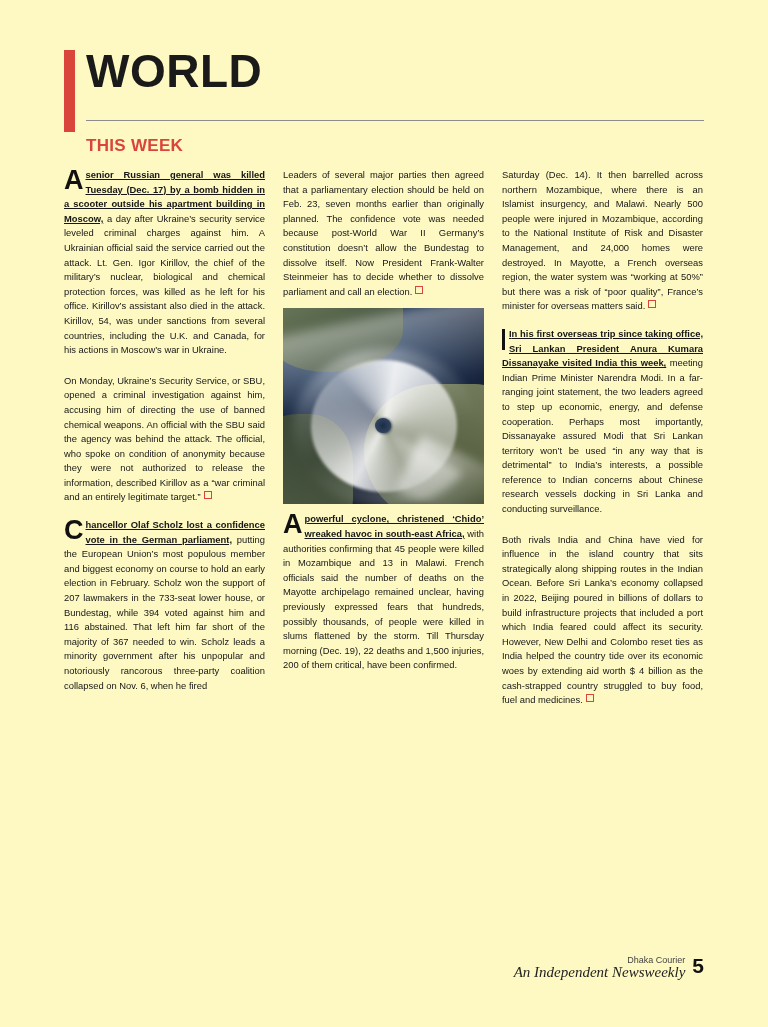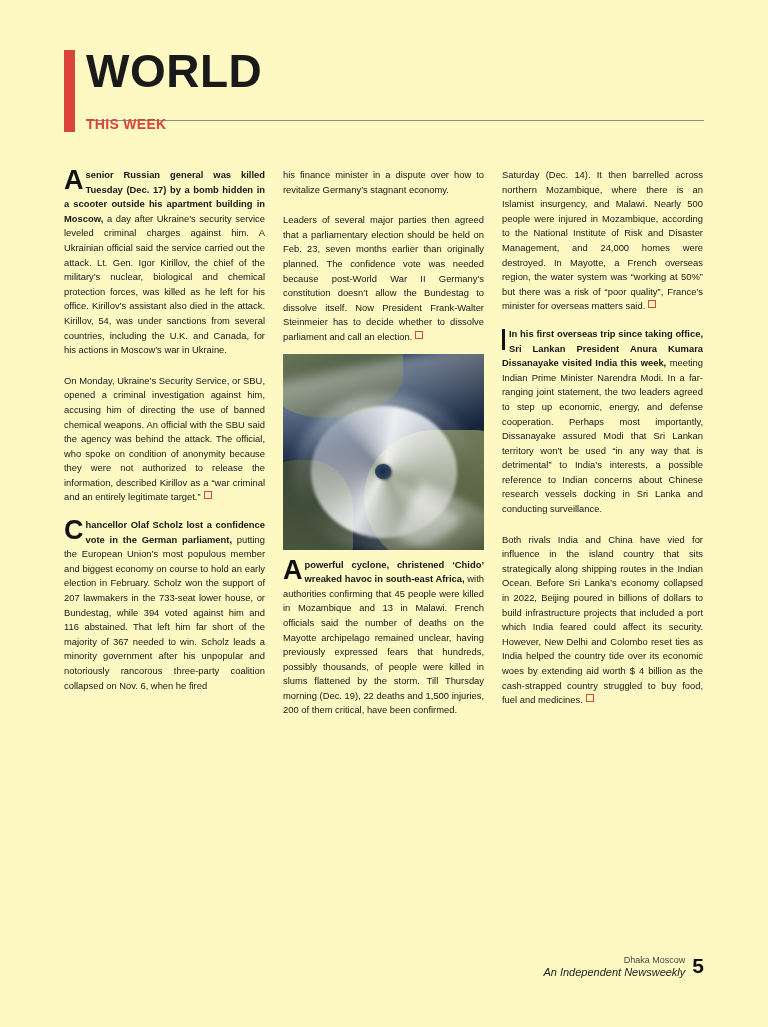--- a/index.html
+++ b/index.html
@@ -53,22 +53,22 @@
     position: absolute;
     left: 22px;
     top: 72px;
     width: 618px;
     height: 1px;
     background: #8c8c8c;
   }
   .mast-sub {
     position: absolute;
     left: 22px;
-    top: 68px;
-    font-size: 14px;
+    top: 88px;
+    font-size: 17px;
     font-weight: bold;
     color: #d9453b;
     letter-spacing: 0.3px;
   }
 
   
   .cols {
     position: absolute;
     left: 0;
     top: 120px;
@@ -100,20 +100,21 @@
     float: left;
     font-size: 27px;
     line-height: 23px;
     font-weight: bold;
     padding-right: 2px;
     padding-top: 1px;
     color: #111;
   }
   .boldlead {
     font-weight: bold;
+    text-decoration: underline;
   }
   .endmark {
     display: inline-block;
     width: 6px;
     height: 6px;
     border: 1px solid #d9453b;
     margin-left: 3px;
     vertical-align: 1px;
   }
   .spacer {
@@ -226,24 +227,25 @@
     vertical-align: middle;
     text-align: right;
     margin-right: 7px;
   }
   .footer-name {
     font-size: 9px;
     color: #444;
     line-height: 12px;
   }
   .footer-tag {
-    font-size: 11px;
+    font-size: 15px;
     color: #222;
     font-style: italic;
     line-height: 12px;
+    font-family: Liberation Serif, serif;
   }
   .footer-page {
     display: inline-block;
     vertical-align: middle;
     font-size: 21px;
     font-weight: bold;
     color: #111;
   }
 </style>
 </head>
@@ -268,21 +270,20 @@
         <p class="body">
           <span>On Monday, Ukraine’s Security Service, or SBU, opened a criminal investigation against him, accusing him of directing the use of banned chemical weapons. An official with the SBU said the agency was behind the attack. The official, who spoke on condition of anonymity because they were not authorized to release the information, described Kirillov as a “war criminal and an entirely legitimate target.”</span><span class="endmark"></span>
         </p>
         <div class="spacer"></div>
         <p class="body">
           <span class="dropcap">C</span><span class="boldlead">hancellor Olaf Scholz lost a confidence vote in the German parliament,</span><span> putting the European Union’s most populous member and biggest economy on course to hold an early election in February. Scholz won the support of 207 lawmakers in the 733-seat lower house, or Bundestag, while 394 voted against him and 116 abstained. That left him far short of the majority of 367 needed to win. Scholz leads a minority government after his unpopular and notoriously rancorous three-party coalition collapsed on Nov. 6, when he fired</span>
         </p>
       </div>
 
       <div class="col">
-        <p class="body lead">his finance minister in a dispute over how to revitalize Germany’s stagnant economy.</p>
         <p class="body">
           <span>Leaders of several major parties then agreed that a parliamentary election should be held on Feb. 23, seven months earlier than originally planned. The confidence vote was needed because post-World War II Germany’s constitution doesn’t allow the Bundestag to dissolve itself. Now President Frank-Walter Steinmeier has to decide whether to dissolve parliament and call an election.</span><span class="endmark"></span>
         </p>
 
         <div class="photo">
           <div class="sea"></div>
           <div class="land-top"></div>
           <div class="land-right"></div>
           <div class="land-left"></div>
           <div class="cloudband"></div>
@@ -307,19 +308,19 @@
         </p>
         <p class="body">
           <span>Both rivals India and China have vied for influence in the island country that sits strategically along shipping routes in the Indian Ocean. Before Sri Lanka’s economy collapsed in 2022, Beijing poured in billions of dollars to build infrastructure projects that included a port which India feared could affect its security. However, New Delhi and Colombo reset ties as India helped the country tide over its economic woes by extending aid worth $ 4 billion as the cash-strapped country struggled to buy food, fuel and medicines.</span><span class="endmark"></span>
         </p>
       </div>
 
     </div>
 
     <div class="footer">
       <div class="footer-lines">
-        <div class="footer-name">Dhaka Moscow</div>
+        <div class="footer-name">Dhaka Courier</div>
         <div class="footer-tag">An Independent Newsweekly</div>
       </div><div class="footer-page">5</div>
     </div>
 
   </div>
 </div>
 
 </body></html>

